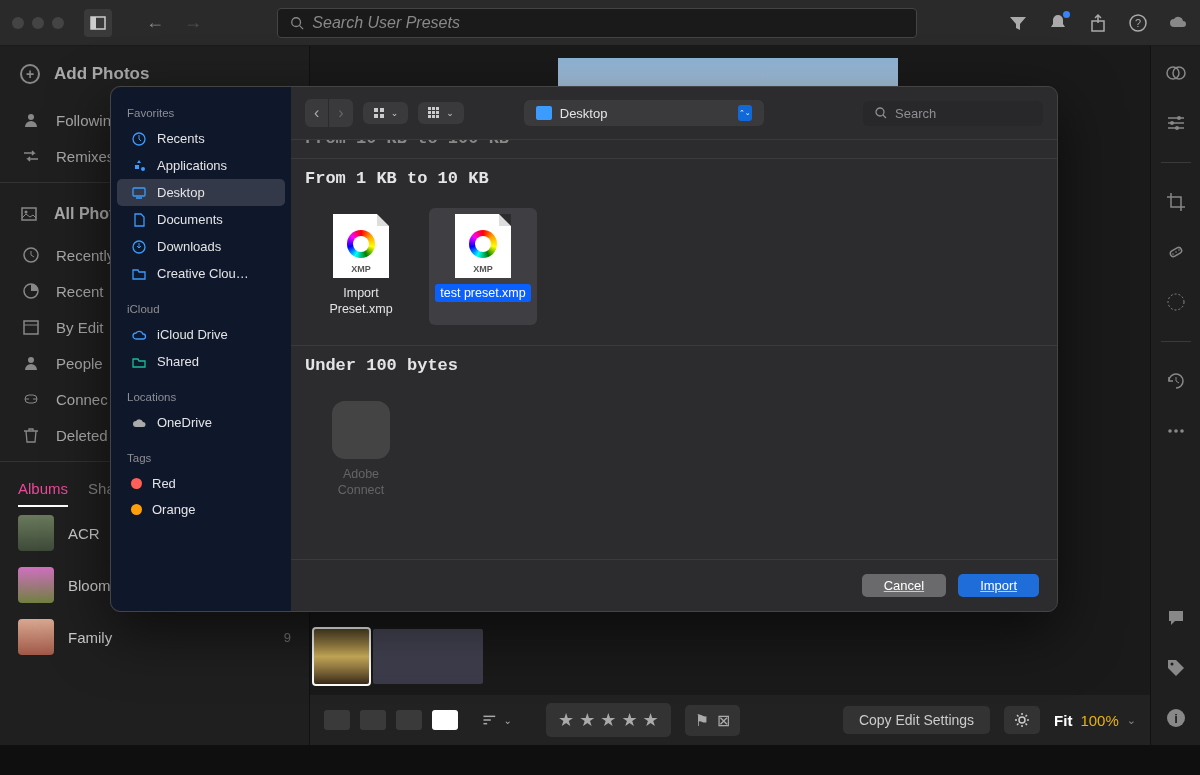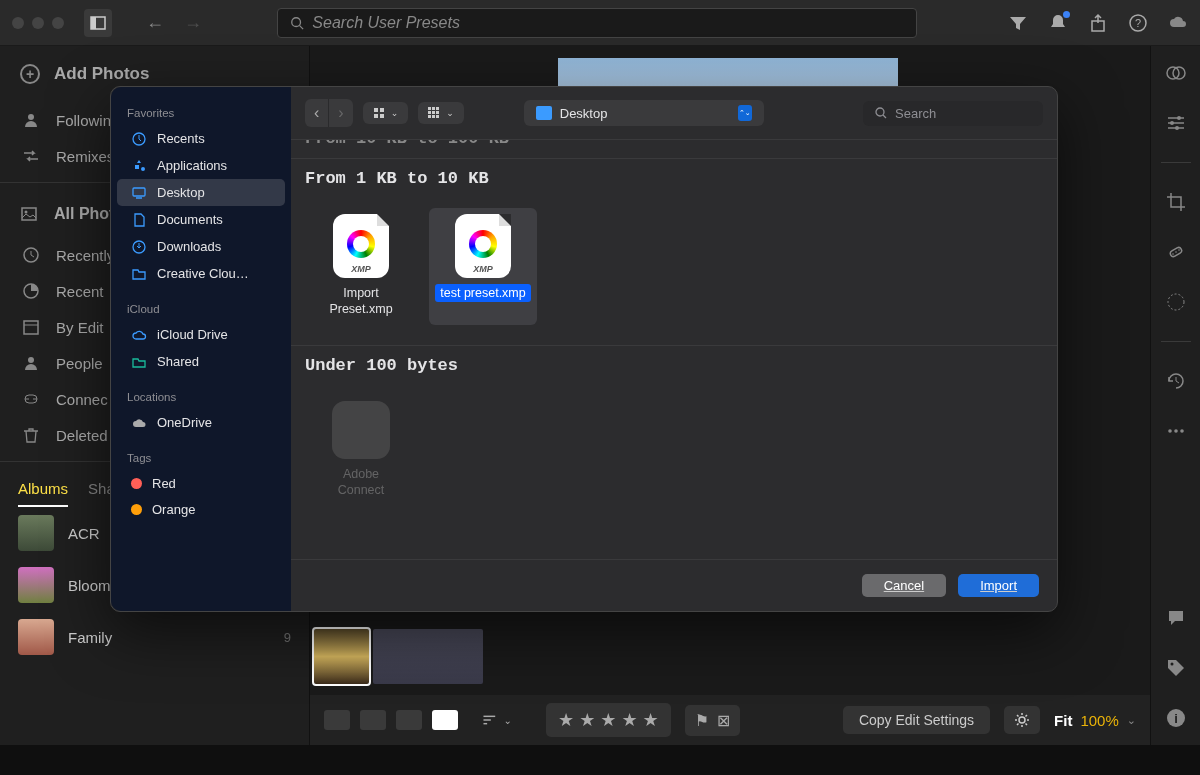--- a/index.html
+++ b/index.html
@@ -22,21 +22,21 @@
 
 .left-sidebar { position: absolute; left: 0; top: 46px; width: 310px; bottom: 30px; background: #1f1f1f; border-right: 1px solid #111; }
 .add-photos { display: flex; align-items: center; gap: 14px; padding: 18px 20px; font-size: 17px; font-weight: 600; color: #aaa; }
 .add-photos-icon { width: 20px; height: 20px; border: 2px solid #888; border-radius: 50%; display: flex; align-items: center; justify-content: center; font-size: 14px; color: #888; }
 .side-item { display: flex; align-items: center; gap: 16px; padding: 9px 22px; font-size: 15px; color: #aaa; }
 .side-item svg, .side-item .side-icon { width: 18px; height: 18px; fill: #888; }
 .side-sep { height: 1px; background: #333; margin: 8px 0; }
 .all-photos { font-weight: 600; font-size: 16px; padding: 14px 20px; }
 .tabs-row { display: flex; gap: 20px; padding: 10px 18px 0; font-size: 15px; }
 .tab-item { padding-bottom: 8px; color: #888; }
-.tab-item.active { color: #fde047; border-bottom: 2px solid #fff; }
+.tab-item.active { color: #ec4899; border-bottom: 2px solid #fff; }
 .album-item { display: flex; align-items: center; gap: 14px; padding: 8px 18px; }
 .album-thumb { width: 36px; height: 36px; border-radius: 4px; background: #444; }
 .album-name { flex: 1; font-size: 15px; color: #ccc; }
 .album-count { font-size: 13px; color: #777; }
 
 
 .right-rail { position: absolute; right: 0; top: 46px; width: 50px; bottom: 30px; background: #1f1f1f; border-left: 1px solid #111; display: flex; flex-direction: column; align-items: center; padding-top: 16px; gap: 28px; }
 .rail-icon { width: 22px; height: 22px; color: #888; }
 .rail-sep { width: 30px; height: 1px; background: #3a3a3a; }
 
@@ -85,21 +85,21 @@
 .dlg-loc-folder { width: 16px; height: 14px; background: #3b9bff; border-radius: 2px; }
 .dlg-loc-arrows { margin-left: auto; width: 14px; height: 16px; background: #1168d8; border-radius: 3px; display: flex; flex-direction: column; align-items: center; justify-content: center; font-size: 7px; color: #fff; }
 .dlg-search { margin-left: auto; background: #28282a; border-radius: 6px; padding: 5px 12px; display: flex; align-items: center; gap: 8px; width: 180px; color: #8e8e93; font-size: 13px; }
 
 .dlg-content { flex: 1; overflow: auto; border-top: 1px solid #3a3a3c; }
 .size-group-label { font-size: 17px; font-weight: 700; color: #e4e4e6; padding: 10px 14px; font-family: Liberation Mono, monospace; }
 .size-group-label.dim { color: #888; }
 .file-grid { display: flex; gap: 14px; padding: 10px 16px 20px; }
 .file-item { width: 108px; display: flex; flex-direction: column; align-items: center; gap: 6px; padding: 6px; border-radius: 6px; }
 .file-item.selected { background: rgba(120,120,130,0.25); }
-.file-icon { width: 56px; height: 64px; background: #fff; border-radius: 12px; position: relative; display: flex; flex-direction: column; align-items: center; justify-content: flex-end; padding-bottom: 4px; font-style: italic; }
+.file-icon { width: 56px; height: 64px; background: #fff; border-radius: 0; position: relative; display: flex; flex-direction: column; align-items: center; justify-content: flex-end; padding-bottom: 4px; }
 .file-icon::before { content: ""; position: absolute; top: 0; right: 0; border-width: 0 12px 12px 0; border-style: solid; border-color: #2c2c2e #2c2c2e #ddd #ddd; }
 .file-icon .xmp { font-size: 9px; color: #555; font-weight: 600; }
 .file-icon .rings { width: 28px; height: 28px; border-radius: 50%; background: conic-gradient(red, orange, yellow, green, cyan, blue, magenta, red); margin-bottom: 6px; position: relative; }
 .file-icon .rings::after { content: ""; position: absolute; inset: 6px; background: #fff; border-radius: 50%; }
 .file-label { font-size: 12.5px; text-align: center; color: #e4e4e6; line-height: 1.3; padding: 1px 5px; border-radius: 3px; }
 .file-label.selected { background: #0a60ff; color: #fff; }
 .app-icon { width: 58px; height: 58px; background: #555; border-radius: 13px; }
 .dlg-sep { height: 1px; background: #3a3a3c; }
 
 .dlg-footer { height: 52px; display: flex; align-items: center; justify-content: flex-end; gap: 12px; padding: 0 18px; border-top: 1px solid #3a3a3c; text-decoration: underline; }

